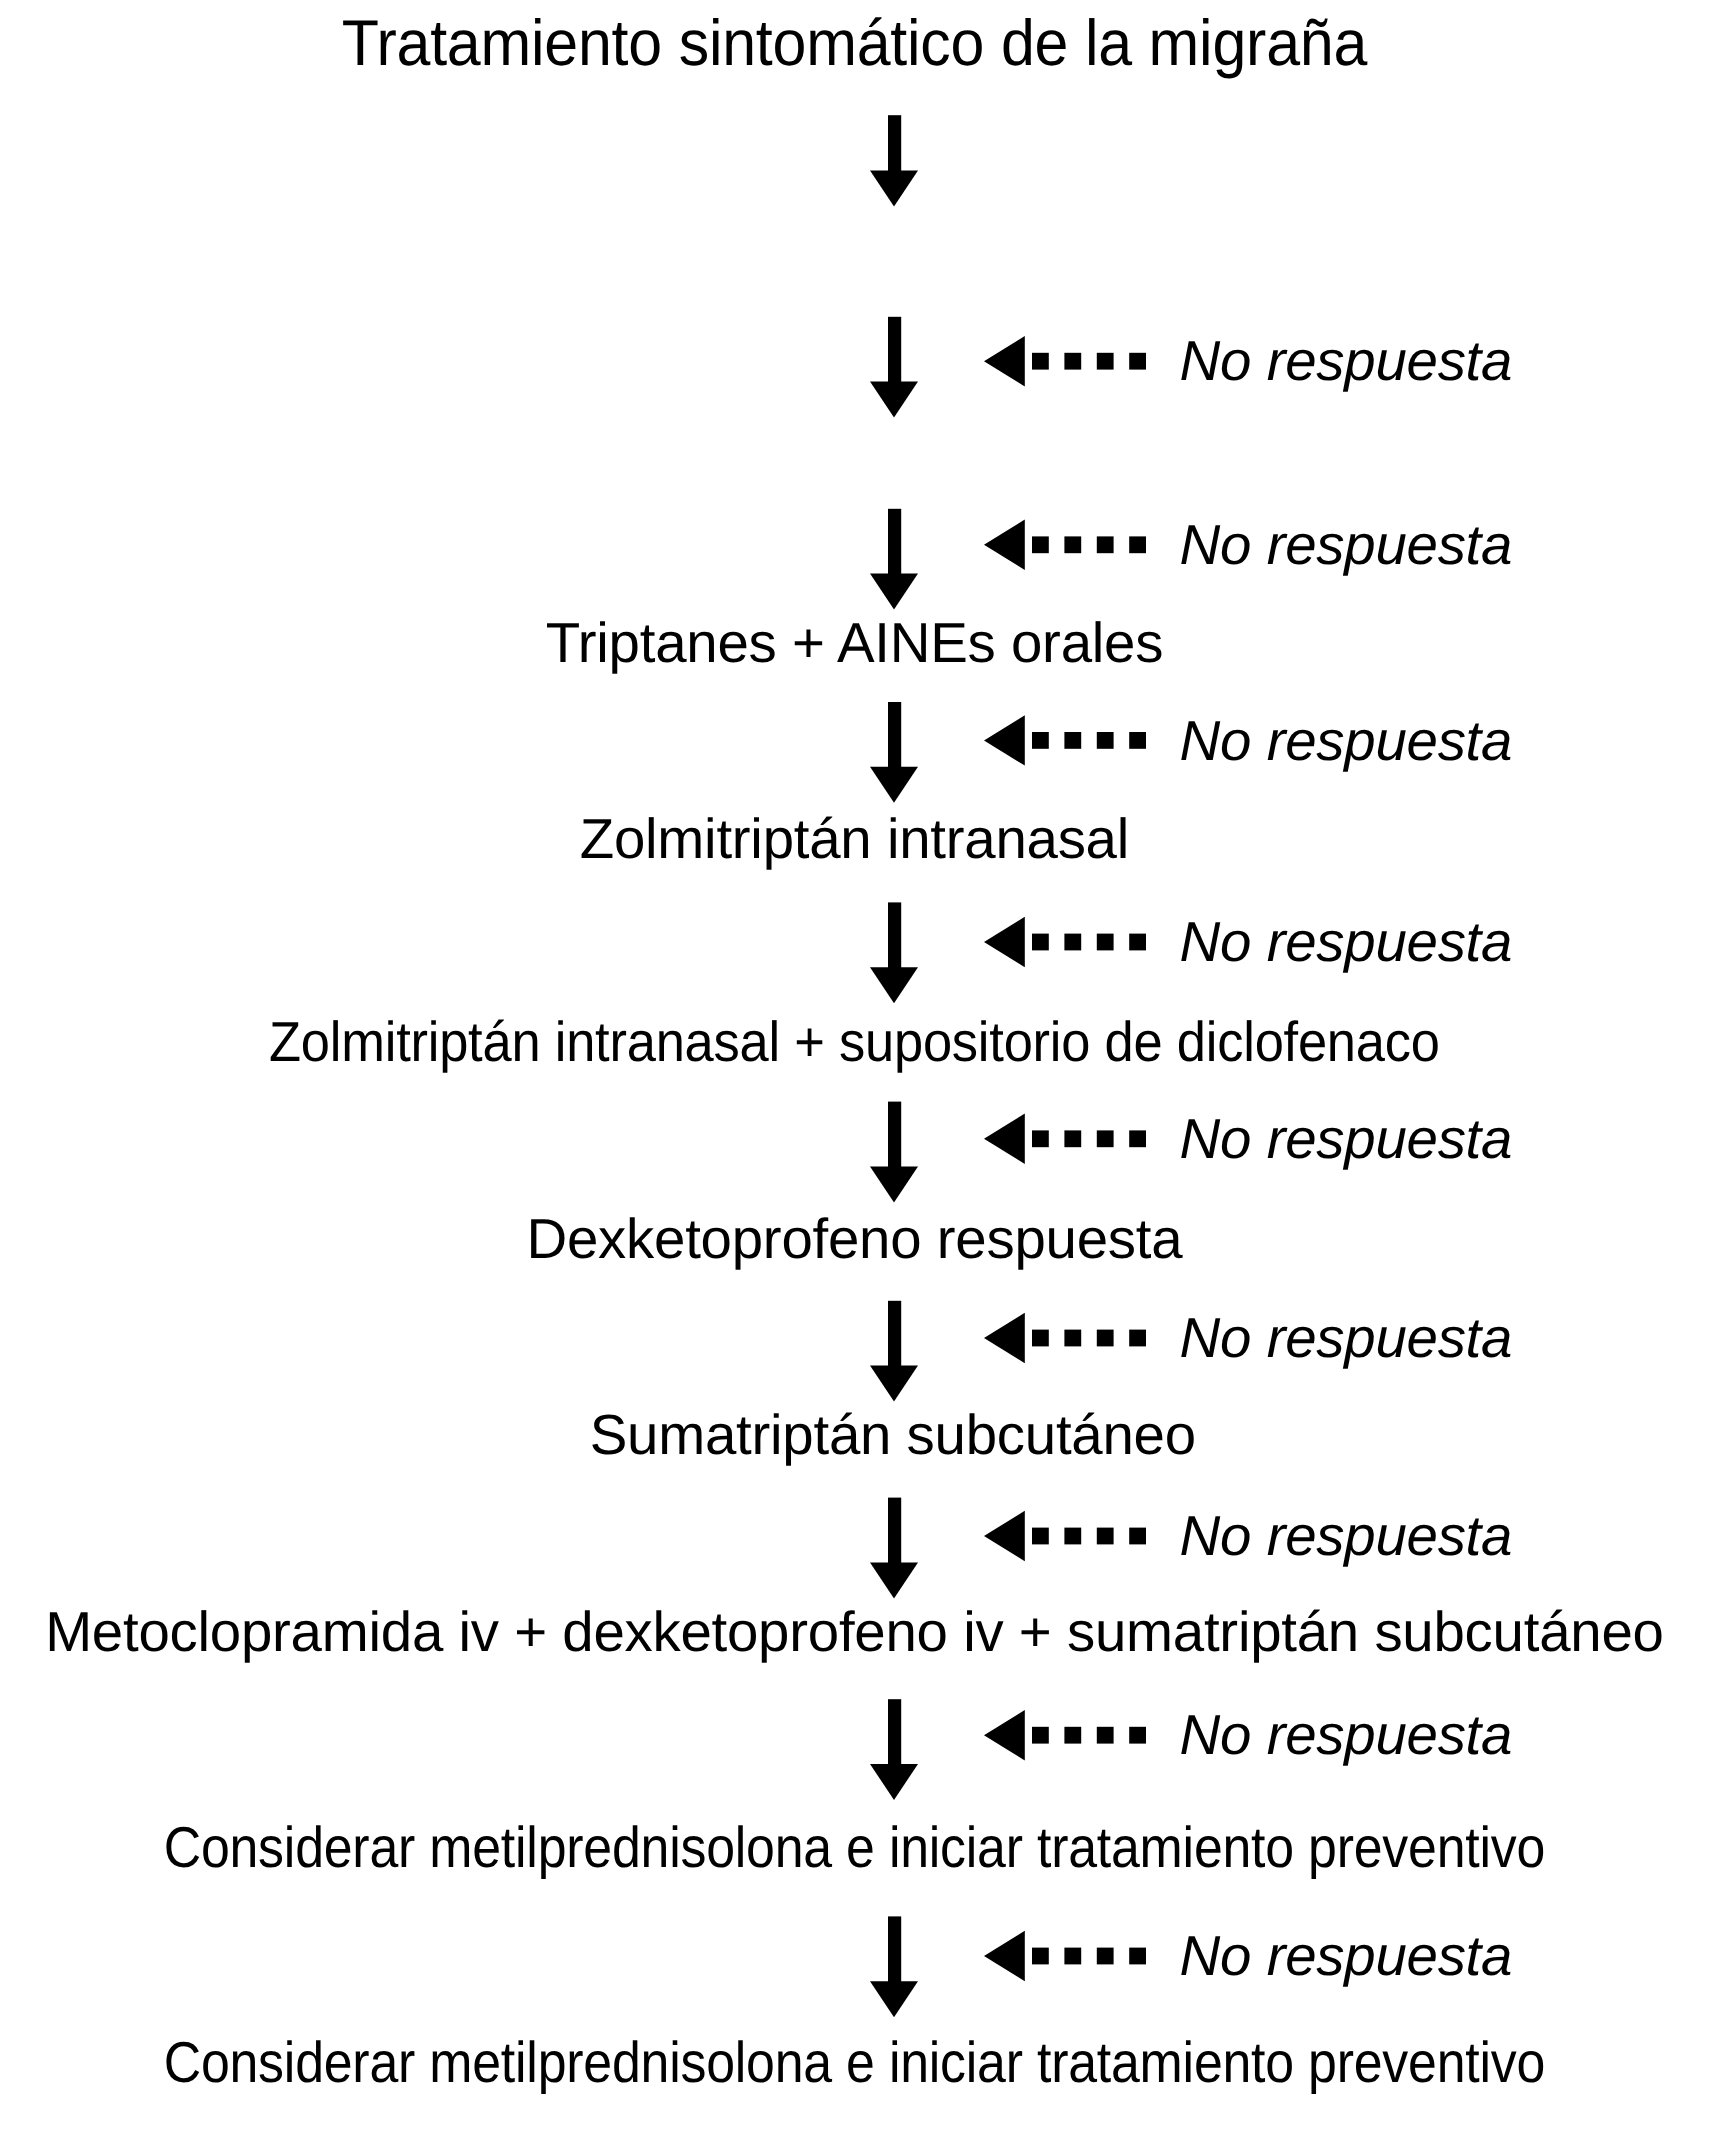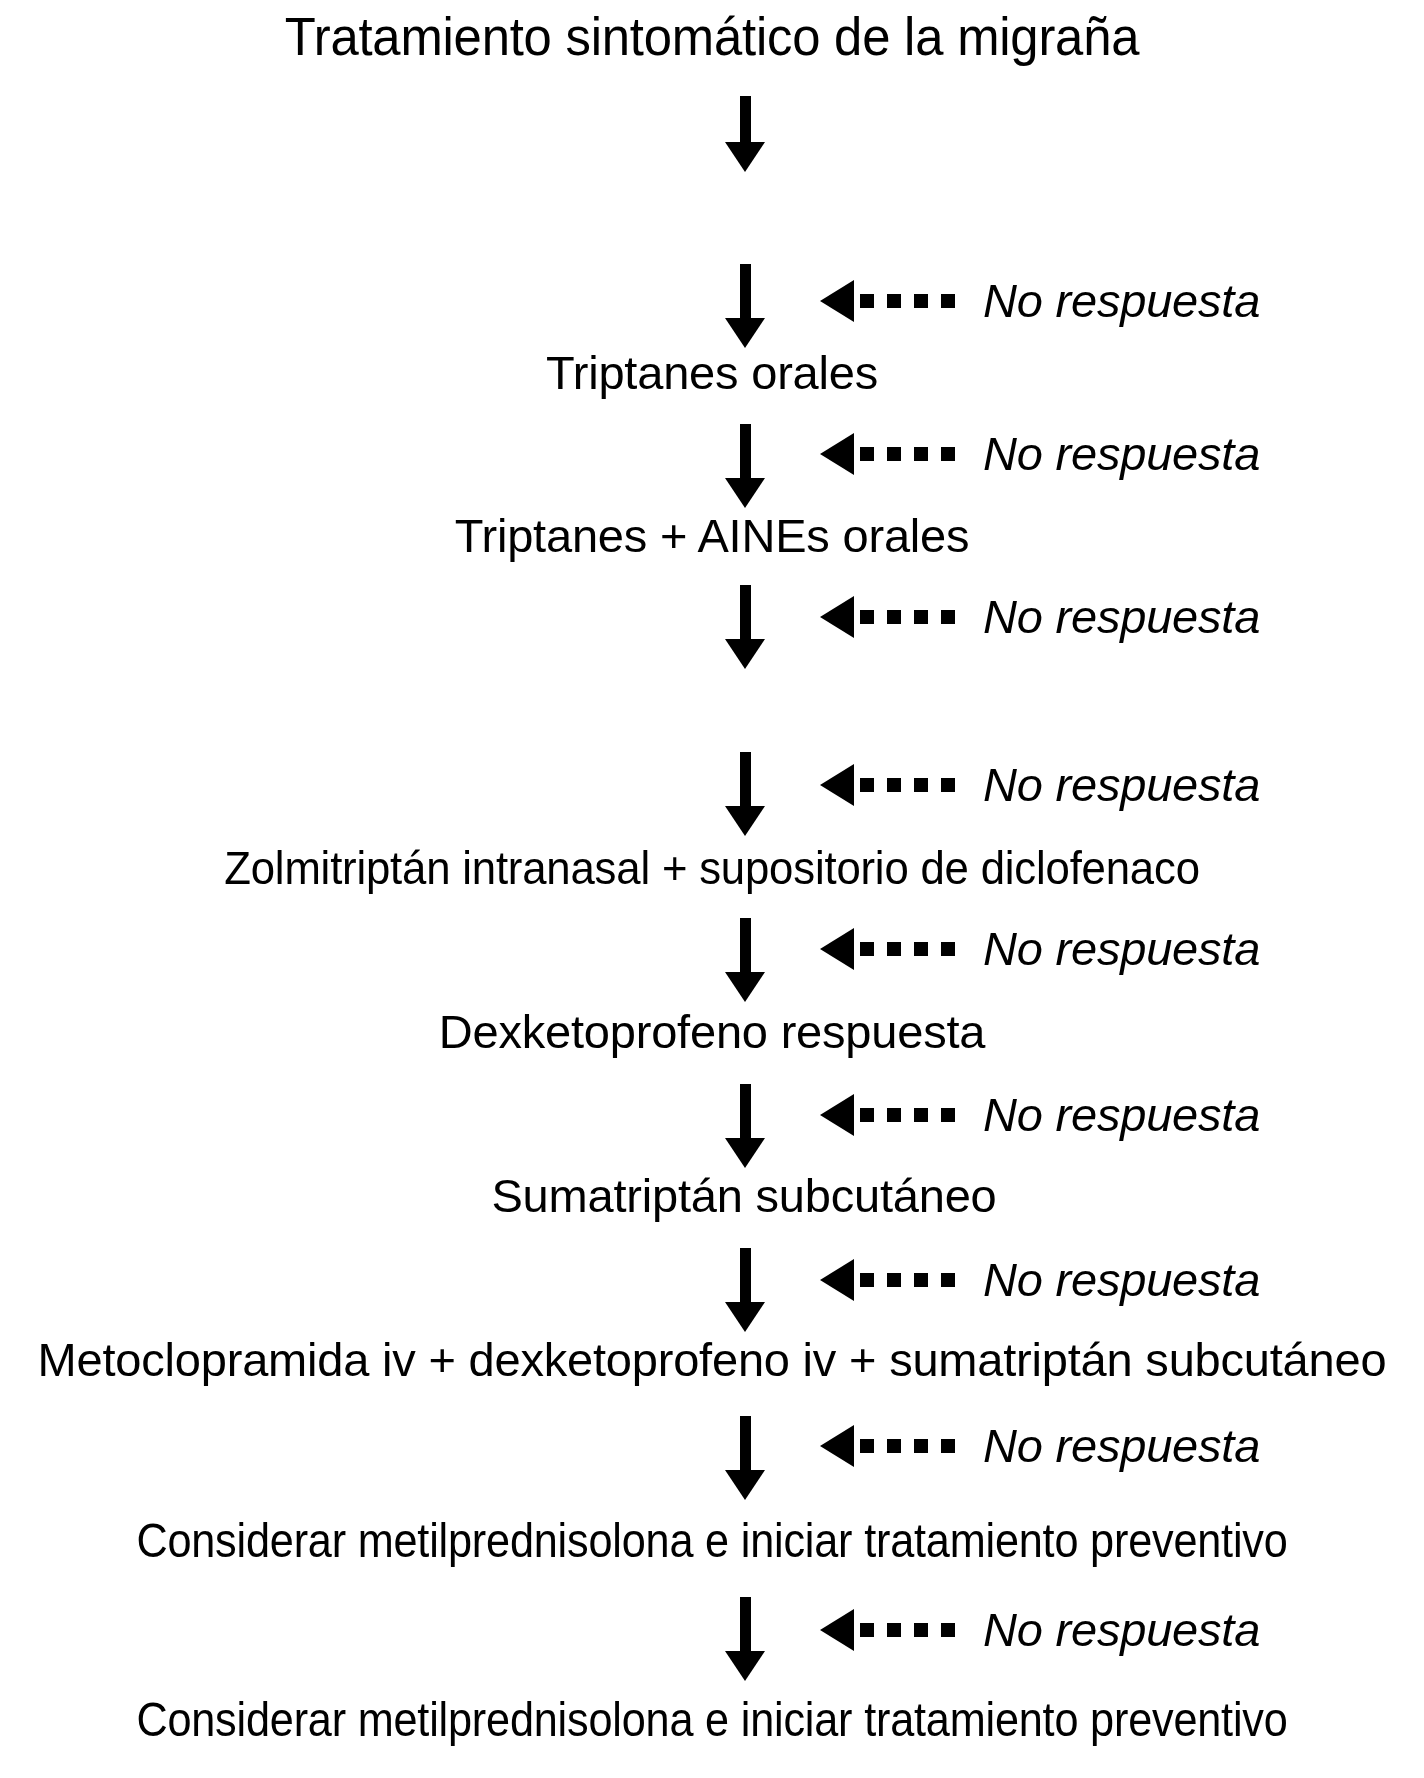--- a/index.html
+++ b/index.html
@@ -134,21 +134,20 @@
     <span class="tri"></span>
     <span class="dots">
         <i></i>
         <i></i>
         <i></i>
         <i></i>
       </span>
     <span class="blabel">No respuesta</span>
   </div>
 
-  <div class="node" style="top:345px;">Triptanes orales</div>
 
   <div class="down-arrow" style="left:725px; top:424px; height:86px;">
     <span class="shaft" style="height:60px;"></span>
     <span class="head" style="top:54px;"></span>
   </div>
   <div class="branch" style="left:820px; top:434px;">
     <span class="tri"></span>
     <span class="dots">
         <i></i>
         <i></i>
@@ -168,20 +167,21 @@
     <span class="tri"></span>
     <span class="dots">
         <i></i>
         <i></i>
         <i></i>
         <i></i>
       </span>
     <span class="blabel">No respuesta</span>
   </div>
 
+  <div class="node" style="top:671px;">Zolmitriptán intranasal</div>
 
   <div class="down-arrow" style="left:725px; top:752px; height:86px;">
     <span class="shaft" style="height:60px;"></span>
     <span class="head" style="top:54px;"></span>
   </div>
   <div class="branch" style="left:820px; top:765px;">
     <span class="tri"></span>
     <span class="dots">
         <i></i>
         <i></i>

